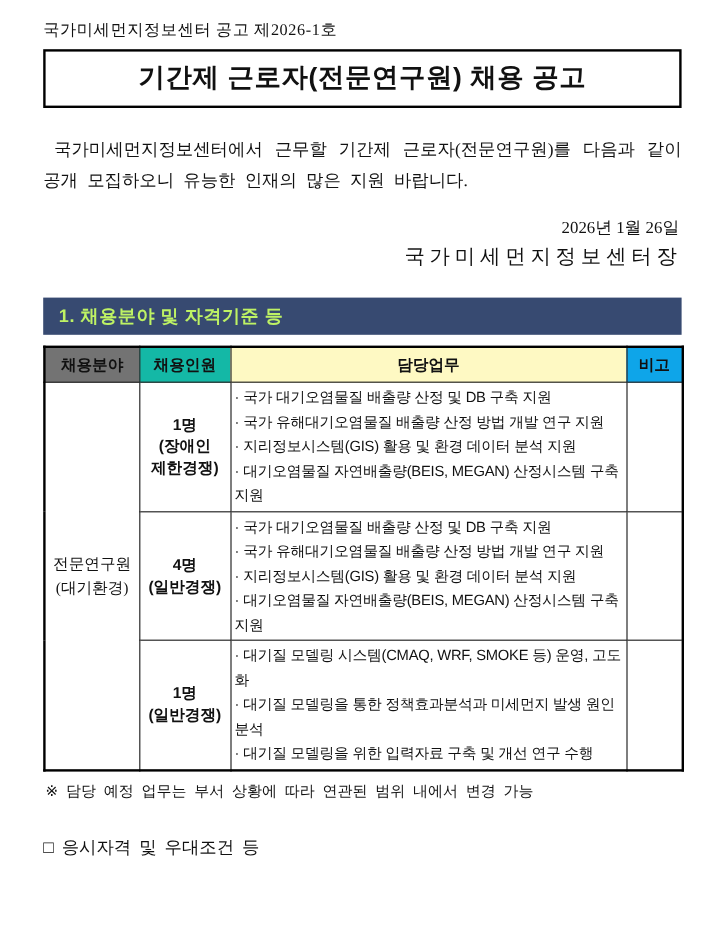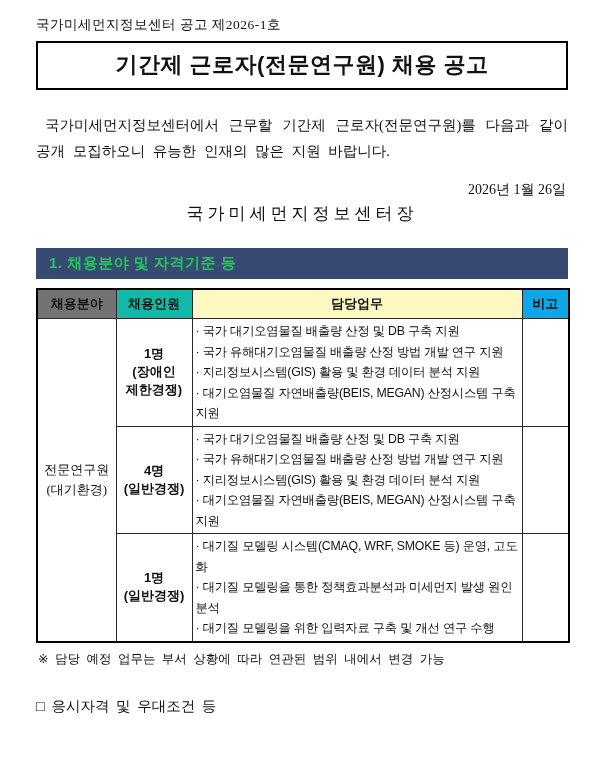--- a/index.html
+++ b/index.html
@@ -39,28 +39,28 @@
   }
 
   .date-line {
     margin-top: 17px;
     text-align: right;
     font-size: 14px;
     padding-right: 2px;
   }
   .signature-line {
     margin-top: 3px;
-    text-align: center;
+    text-align: right;
     font-size: 17px;
     letter-spacing: 4px;
   }
 
   .section-bar {
     margin-top: 23px;
-    color: #22c55e;
+    color: #bef264;
     font-family: "Liberation Sans", "DejaVu Sans", sans-serif;
     font-weight: bold;
     font-size: 15px;
     padding: 6px 16px 6px 13px;
     letter-spacing: 0.5px;
   }
 
   .subheading {
     margin-top: 23px;
     font-size: 14.5px;

